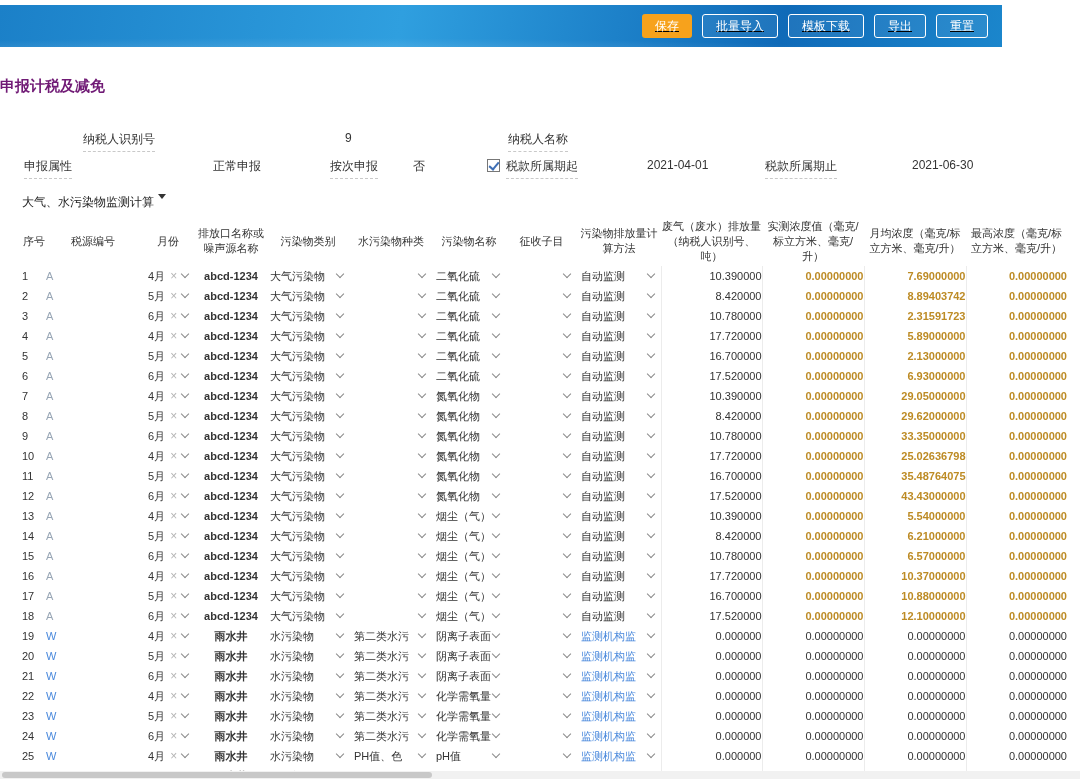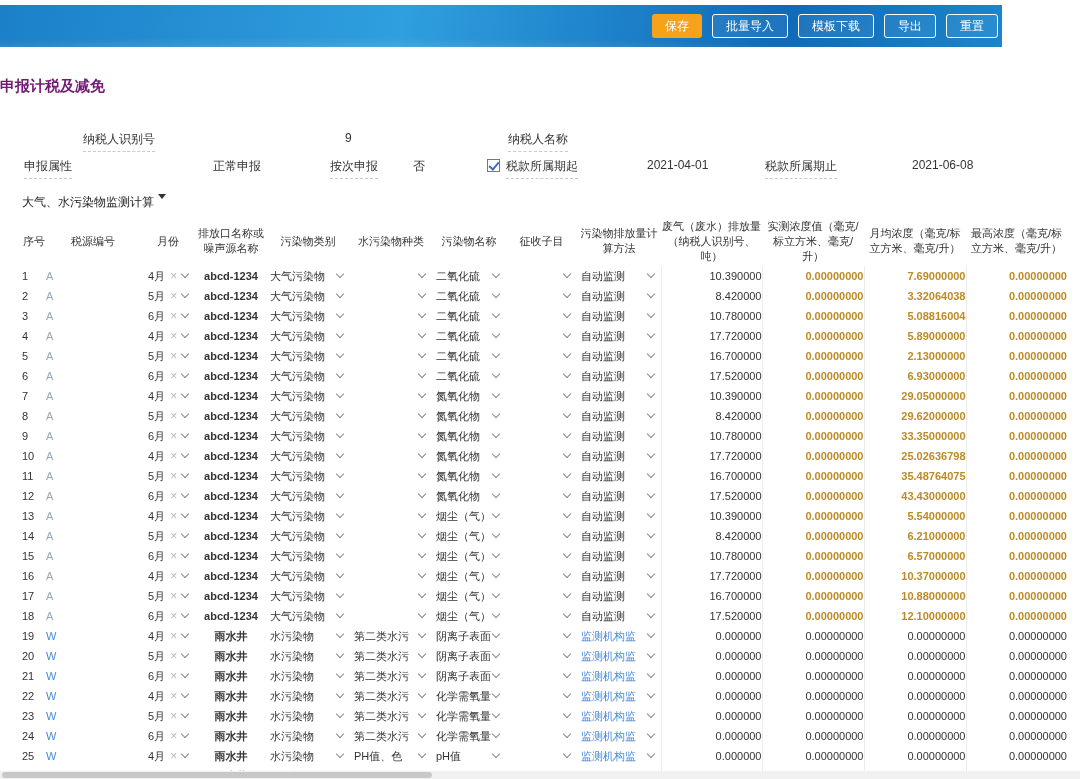--- a/index.html
+++ b/index.html
@@ -5,21 +5,21 @@
   * { box-sizing: border-box; margin: 0; padding: 0; }
   body { margin:0; background:#fff; font-family:"Liberation Sans","DejaVu Sans",sans-serif; }
   .page { position:relative; width:1080px; height:779px; overflow:hidden; background:#fff; }
 
   
   .topbar { position:relative; margin-top:5px; width:1002px; height:42px;
     background:linear-gradient(100deg,#1b80c8 0%,#2f9fdf 40%,#0f6ab8 78%,#1b86cc 100%);
     display:flex; align-items:center; overflow:hidden; }
   .topbar::after { content:""; position:absolute; left:0; top:0; right:0; bottom:0;
     background:radial-gradient(120% 95% at 30% 135%, rgba(255,255,255,0.25), rgba(255,255,255,0) 60%); pointer-events:none; }
-  .topbar-buttons { display:flex; gap:10px; margin-left:auto; padding-right:4px; align-items:flex-end; position:relative; z-index:1; }
+  .topbar-buttons { display:flex; gap:10px; margin-left:auto; padding-right:14px; align-items:flex-end; position:relative; z-index:1;text-decoration:underline; }
   .btn { font-size:12px; height:24px; line-height:24px; padding:0 13px; border-radius:3px; color:#fff; cursor:pointer; white-space:nowrap; }
   .btn-save { background:#f7a21c; }
   .btn-outline { border:1px solid #fff; background:rgba(255,255,255,0.07); line-height:22px; }
 
   
   .page-title { margin-top:30px; width:1002px; text-align:left; font-size:15px; font-weight:bold; color:#701a75; }
 
   
   .form-area { margin-top:30px; font-size:12px; color:#333; }
   .form-row { position:relative; height:27px; }
@@ -86,21 +86,21 @@
     </div>
     <div class="form-row">
       <span class="fpos lbl" style="left:24px">申报属性</span>
       <span class="fpos" style="left:213px">正常申报</span>
       <span class="fpos lbl" style="left:330px">按次申报</span>
       <span class="fpos" style="left:413px">否</span>
       <span class="checkbox" style="left:487px"></span>
       <span class="fpos lbl" style="left:506px">税款所属期起</span>
       <span class="fpos" style="left:647px">2021-04-01</span>
       <span class="fpos lbl" style="left:765px">税款所属期止</span>
-      <span class="fpos" style="left:912px">2021-06-08</span>
+      <span class="fpos" style="left:912px">2021-06-30</span>
     </div>
   </div>
 
   <div class="section-row">
     <span>大气、水污染物监测计算</span>
     <span class="caret-down"></span>
   </div>
 
   <table class="grid">
     <colgroup>
@@ -218,21 +218,21 @@
             </div>
       </td>
       <td class="f-method-cell">
         <div class="dd">
               <span class="txt f-method">自动监测</span>
               <span class="chev"></span>
             </div>
       </td>
       <td class="c-num f-discharge bl">8.420000</td>
       <td class="c-num f-measured bl">0.00000000</td>
-      <td class="c-num f-avg bl">3.32064038</td>
+      <td class="c-num f-avg bl">8.89403742</td>
       <td class="c-num f-max bl">0.00000000</td>
     </tr>
         <tr class="air">
       <td class="c-seq f-seq">3</td>
       <td class="c-src f-src">A</td>
       <td>
         <div class="month-box">
           <span class="f-month">6月</span>
           <span class="clear-x">×</span>
           <span class="chev"></span>
@@ -264,21 +264,21 @@
             </div>
       </td>
       <td class="f-method-cell">
         <div class="dd">
               <span class="txt f-method">自动监测</span>
               <span class="chev"></span>
             </div>
       </td>
       <td class="c-num f-discharge bl">10.780000</td>
       <td class="c-num f-measured bl">0.00000000</td>
-      <td class="c-num f-avg bl">5.08816004</td>
+      <td class="c-num f-avg bl">2.31591723</td>
       <td class="c-num f-max bl">0.00000000</td>
     </tr>
         <tr class="air">
       <td class="c-seq f-seq">4</td>
       <td class="c-src f-src">A</td>
       <td>
         <div class="month-box">
           <span class="f-month">4月</span>
           <span class="clear-x">×</span>
           <span class="chev"></span>

